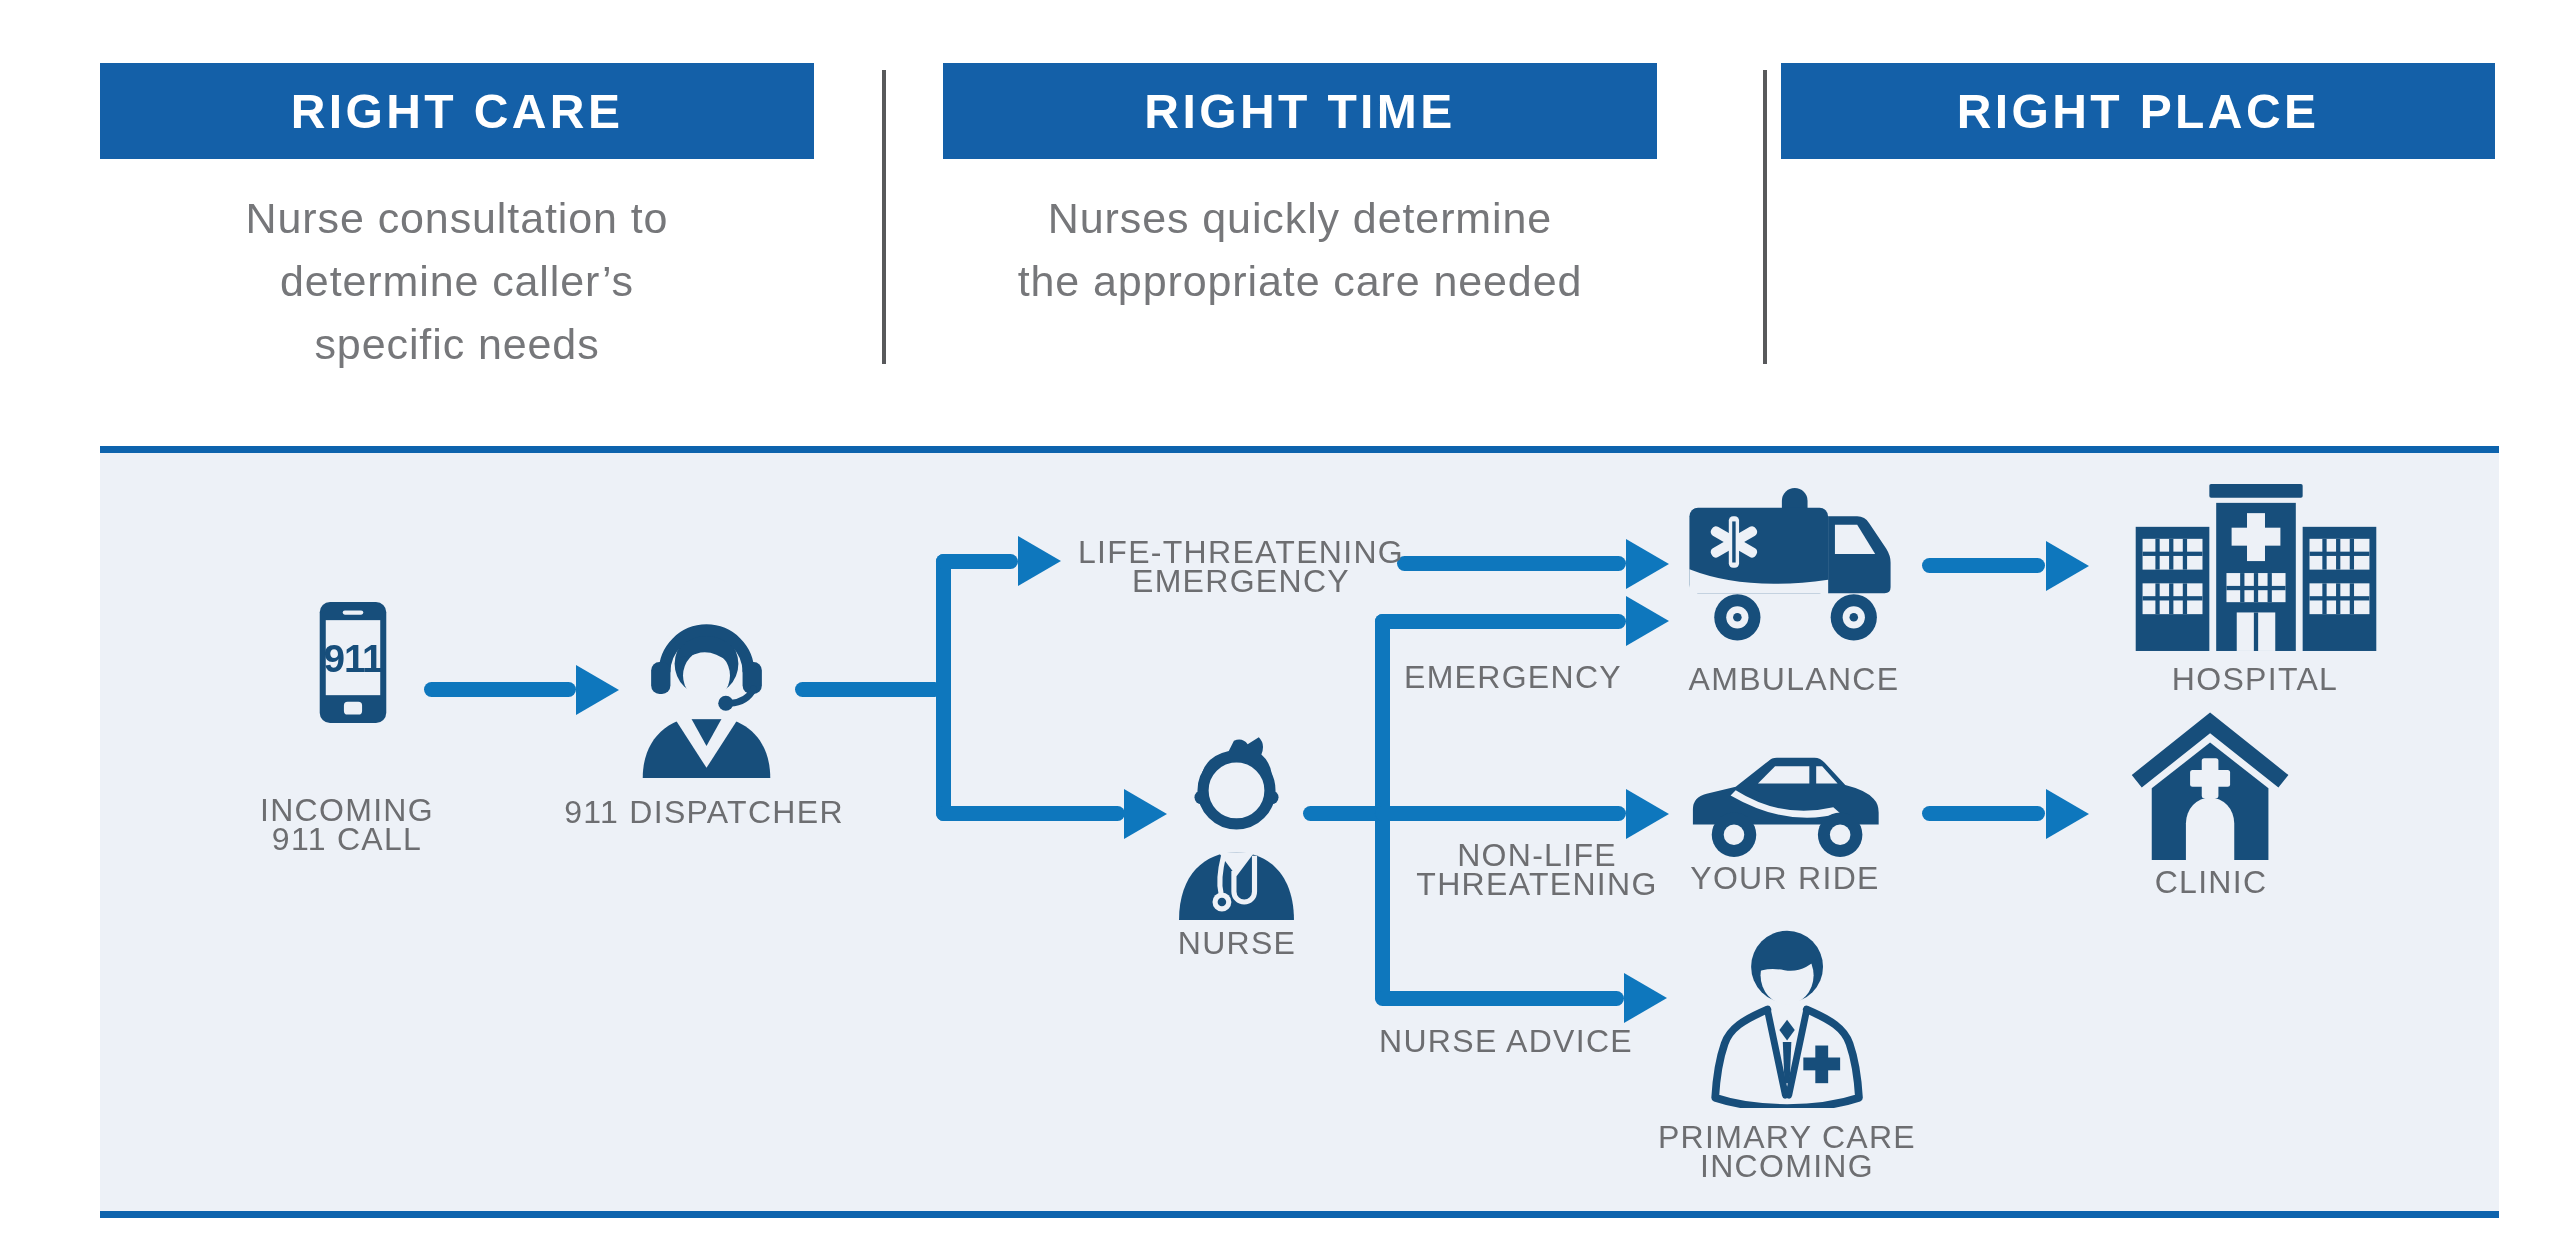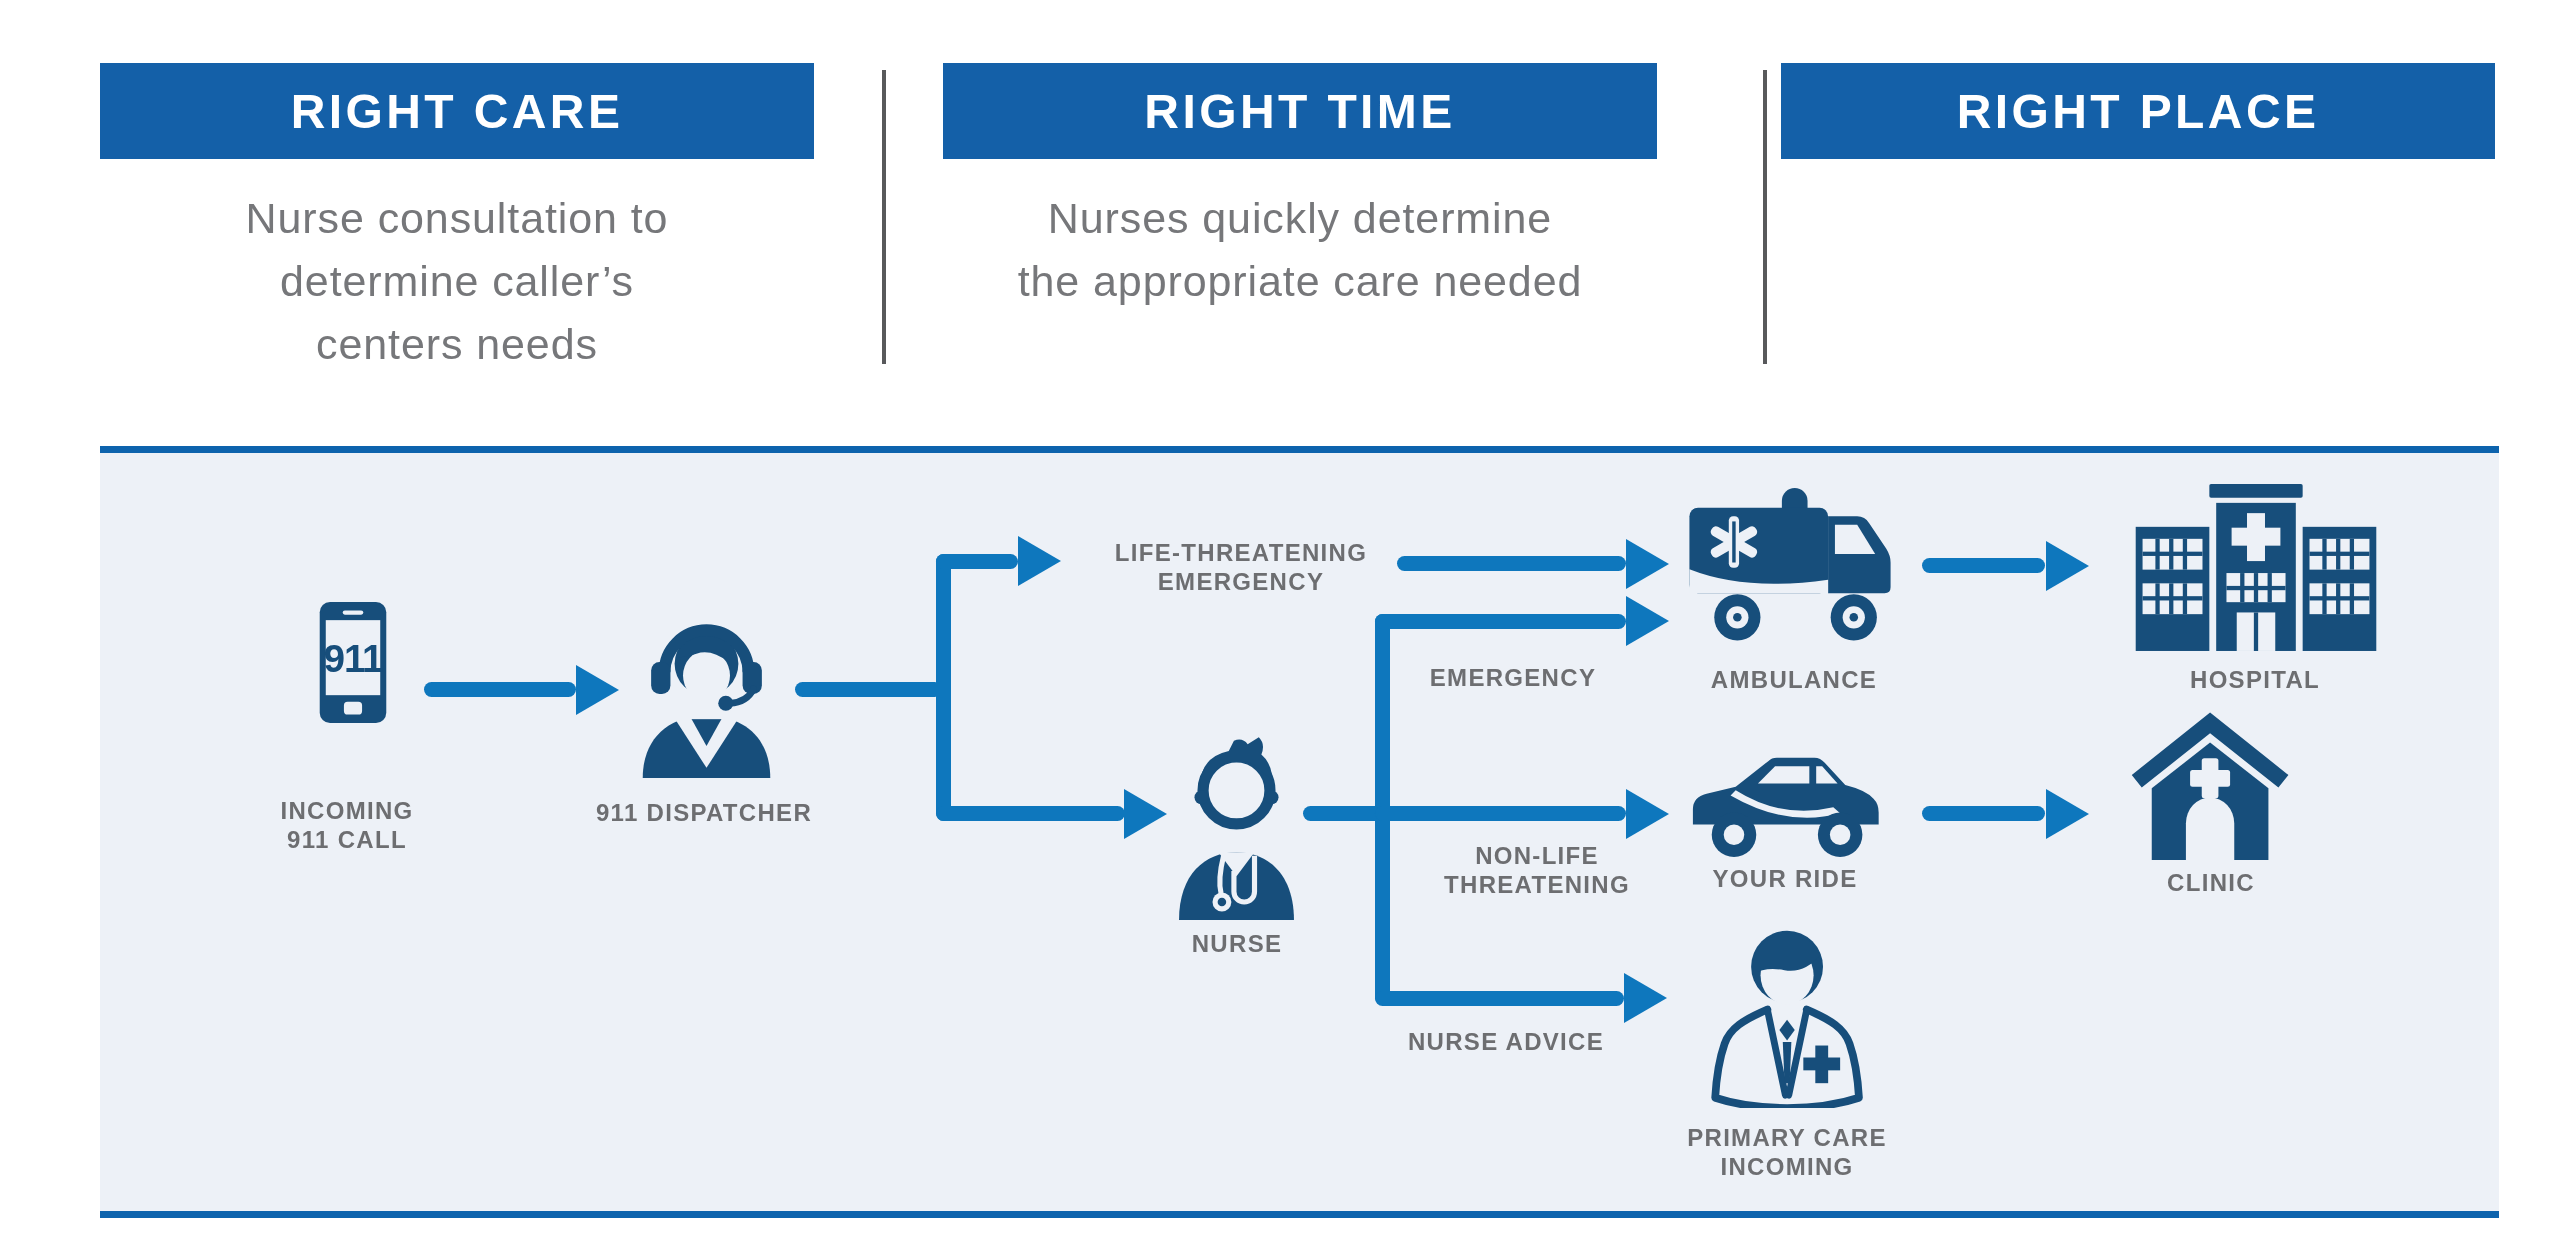--- a/index.html
+++ b/index.html
@@ -44,21 +44,21 @@
   .shaft{position:absolute;height:14.6px;border-radius:8.6px;background:var(--arrow_blue);}
   .vshaft{position:absolute;width:14.6px;border-radius:8.6px;background:var(--arrow_blue);}
   .ahead{
     position:absolute;width:0;height:0;
     border-top:25px solid transparent;border-bottom:25px solid transparent;
     border-left:43px solid var(--arrow_blue);
   }
   
   .nlabel{
     position:absolute;transform:translateX(-50%);
-    color:var(--label_gray);font-size:24px;font-weight:700;letter-spacing:1.3px;
+    color:var(--label_gray);font-size:32px;font-weight:400;letter-spacing:1.3px;
     line-height:29px;text-align:center;white-space:pre-line;
   }
   .icon{position:absolute;}
   .icon svg{display:block;width:100%;height:100%;}
   .ink{fill:var(--icon_navy);}
   .bg{fill:var(--panel_bg);}
   .ink-stroke{stroke:var(--icon_navy);fill:none;}
   .bg-stroke{stroke:var(--panel_bg);fill:none;}
   svg text{font-family:"Liberation Sans",sans-serif;}
 </style>
@@ -72,21 +72,21 @@
     </div>
   <div class="hbar" style="left:1781px">
       <span>RIGHT PLACE</span>
     </div>
   <div class="hbar" style="left:943px">
       <span>RIGHT TIME</span>
     </div>
 
   <div class="hdesc" style="left:100px">Nurse consultation to
 determine caller’s
-centers needs</div>
+specific needs</div>
   <div class="hdesc" style="left:943px">Nurses quickly determine
 the appropriate care needed</div>
 
   <div class="hdivider" style="left:882px"></div>
   <div class="hdivider" style="left:1763px"></div>
 
   <div class="panel"></div>
 
   <div class="shaft" style="left:424px;top:682px;width:152px"></div>
   <div class="ahead" style="left:576px;top:665px"></div>

